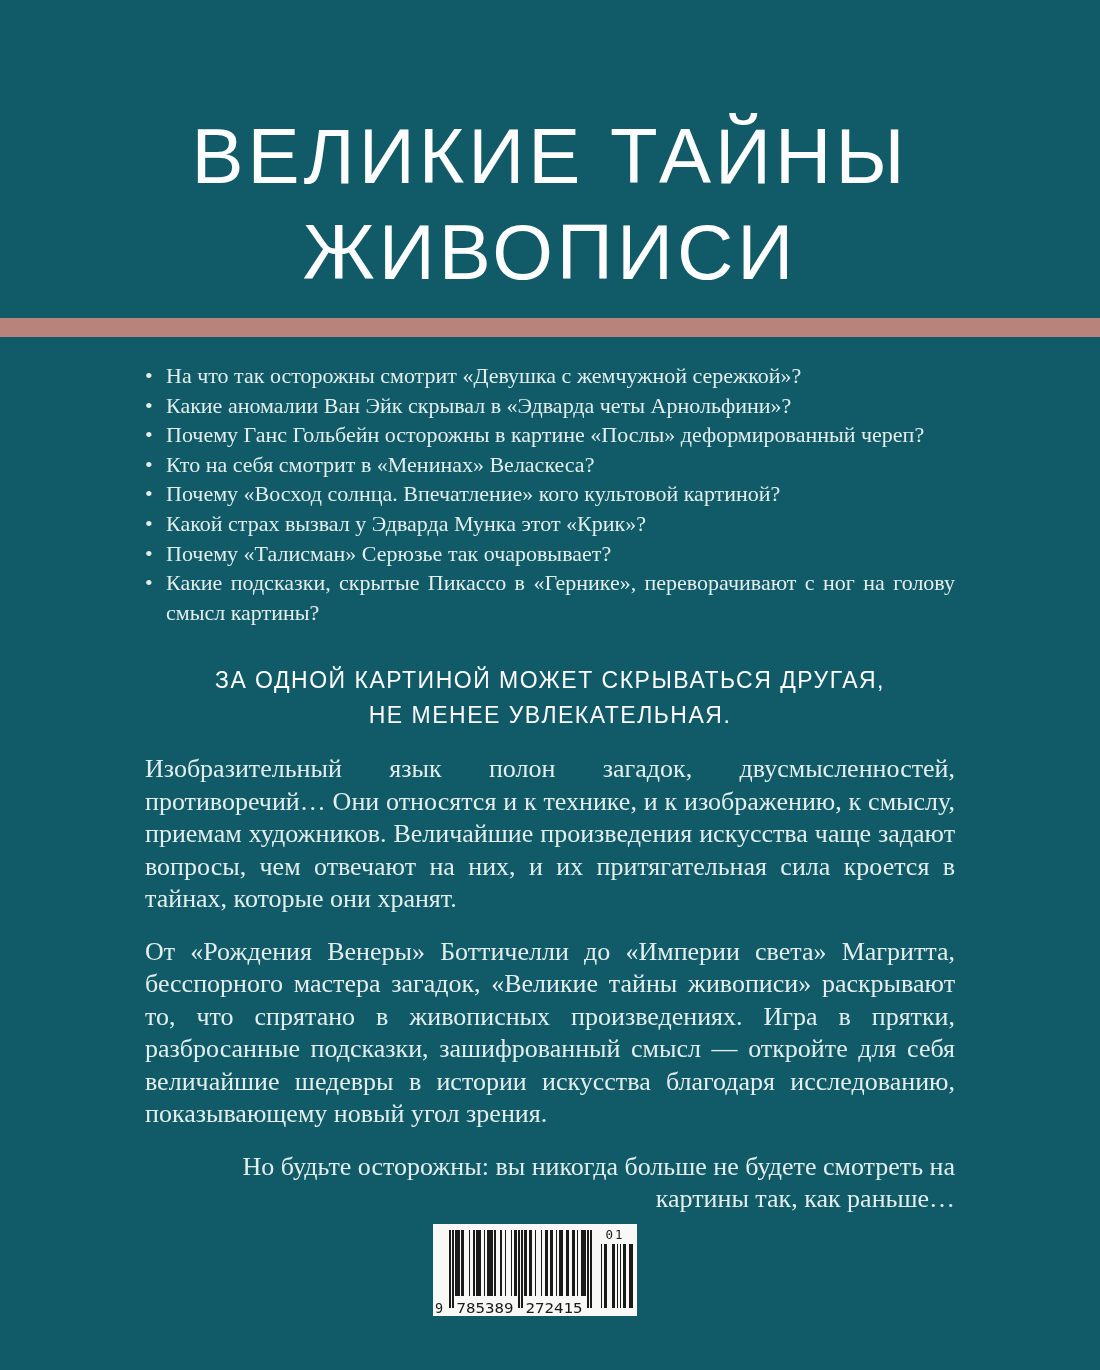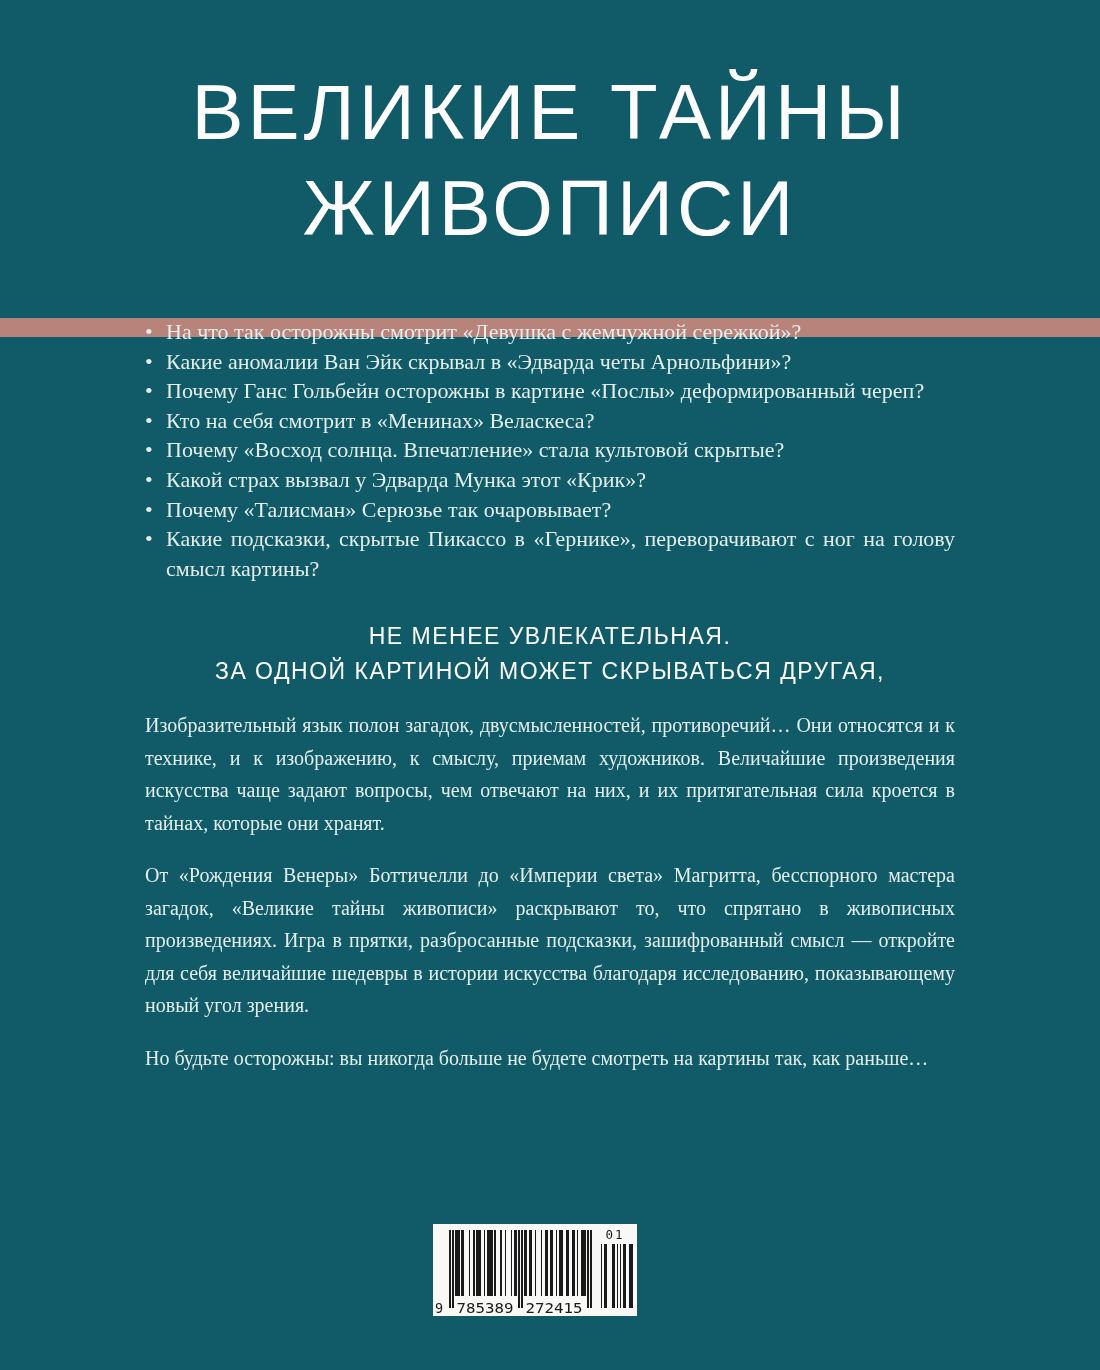--- a/index.html
+++ b/index.html
@@ -6,21 +6,21 @@
   .page{
     position:relative;
     width:1100px;height:1370px;
     margin:0 auto;
     background:var(--background,#115b69);
     overflow:hidden;
     font-family:"Liberation Serif",serif;
     color:var(--text,#e3eeec);
   }
   
-  .title-block{padding-top:64px;text-align:center;}
+  .title-block{padding-top:108px;text-align:center;}
   .title{margin:0;font-family:"Liberation Sans",sans-serif;font-weight:normal;}
   .title-line{
     display:block;
     font-size:78px;line-height:96px;
     letter-spacing:4px;
     color:var(--title,#fdfdfd);
     white-space:nowrap;
   }
   
   .stripe{
@@ -43,24 +43,24 @@
   .callout{
     margin-top:36px;
     text-align:center;
     font-family:"Liberation Sans",sans-serif;
     font-size:23px;line-height:35px;
     letter-spacing:1.5px;
     color:var(--title,#fdfdfd);
   }
   .para{
     margin:20px 0 0 0;
-    font-size:20px;line-height:32.5px;
+    font-size:26px;line-height:32.5px;
     text-align:justify;
   }
-  .para.last{text-align:left;}
+  .para.last{text-align:right;}
   
   .barcode-box{
     position:absolute;
     left:433px;top:1224px;
     width:204px;height:92px;
     background:var(--barcode-bg,#f8f8f6);
   }
   .barcode-box svg{display:block;width:204px;height:92px;}
 </style>
 </head>
@@ -77,29 +77,29 @@
 
   <div class="stripe"></div>
 
   <main class="content">
 
     <ul class="questions">
       <li><span class="bullet">•</span><span>На что так осторожны смотрит «Девушка с жемчужной сережкой»?</span></li>
       <li><span class="bullet">•</span><span>Какие аномалии Ван Эйк скрывал в «Эдварда четы Арнольфини»?</span></li>
       <li><span class="bullet">•</span><span>Почему Ганс Гольбейн осторожны в картине «Послы» деформированный череп?</span></li>
       <li><span class="bullet">•</span><span>Кто на себя смотрит в «Менинах» Веласкеса?</span></li>
-      <li><span class="bullet">•</span><span>Почему «Восход солнца. Впечатление» стала культовой скрытые?</span></li>
+      <li><span class="bullet">•</span><span>Почему «Восход солнца. Впечатление» кого культовой картиной?</span></li>
       <li><span class="bullet">•</span><span>Какой страх вызвал у Эдварда Мунка этот «Крик»?</span></li>
       <li><span class="bullet">•</span><span>Почему «Талисман» Серюзье так очаровывает?</span></li>
       <li><span class="bullet">•</span><span>Какие подсказки, скрытые Пикассо в «Гернике», переворачивают с ног на голову смысл картины?</span></li>
     </ul>
 
     <div class="callout">
+      <div>ЗА ОДНОЙ КАРТИНОЙ МОЖЕТ СКРЫВАТЬСЯ ДРУГАЯ,</div>
       <div>НЕ МЕНЕЕ УВЛЕКАТЕЛЬНАЯ.</div>
-      <div>ЗА ОДНОЙ КАРТИНОЙ МОЖЕТ СКРЫВАТЬСЯ ДРУГАЯ,</div>
     </div>
 
     <p class="para">Изобразительный язык полон загадок, двусмысленностей, противоречий… Они относятся и к технике, и к изображению, к смыслу, приемам художников. Величайшие произведения искусства чаще задают вопросы, чем отвечают на них, и их притягательная сила кроется в тайнах, которые они хранят.</p>
     <p class="para">От «Рождения Венеры» Боттичелли до «Империи света» Магритта, бесспорного мастера загадок, «Великие тайны живописи» раскрывают то, что спрятано в живописных произведениях. Игра в прятки, разбросанные подсказки, зашифрованный смысл — откройте для себя величайшие шедевры в истории искусства благодаря исследованию, показывающему новый угол зрения.</p>
     <p class="para last">Но будьте осторожны: вы никогда больше не будете смотреть на картины так, как раньше…</p>
 
   </main>
 
   <div class="barcode-box">
     <svg id="barcode-svg" viewBox="0 0 204 92" shape-rendering="crispEdges">

